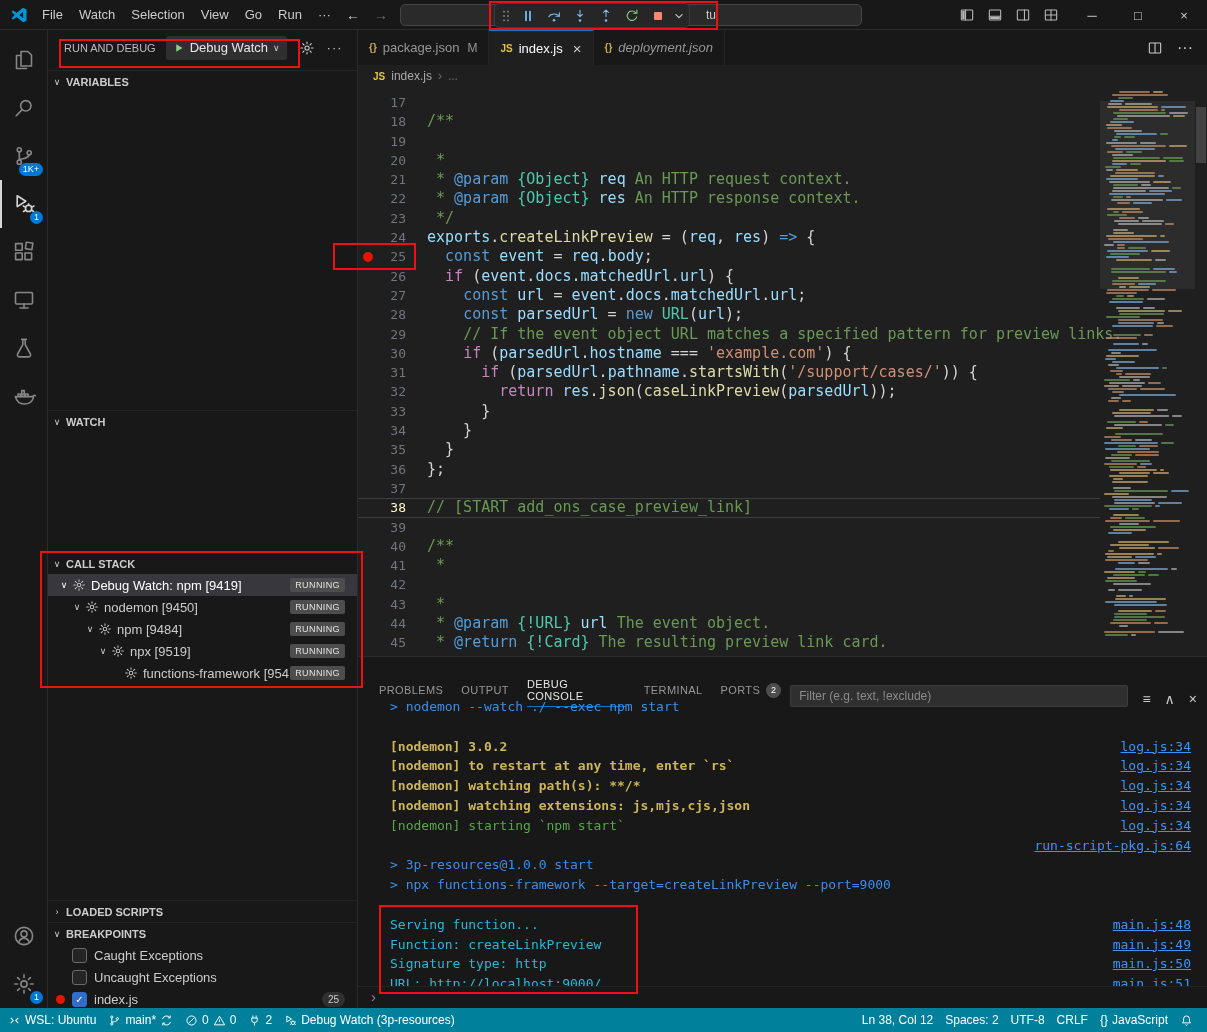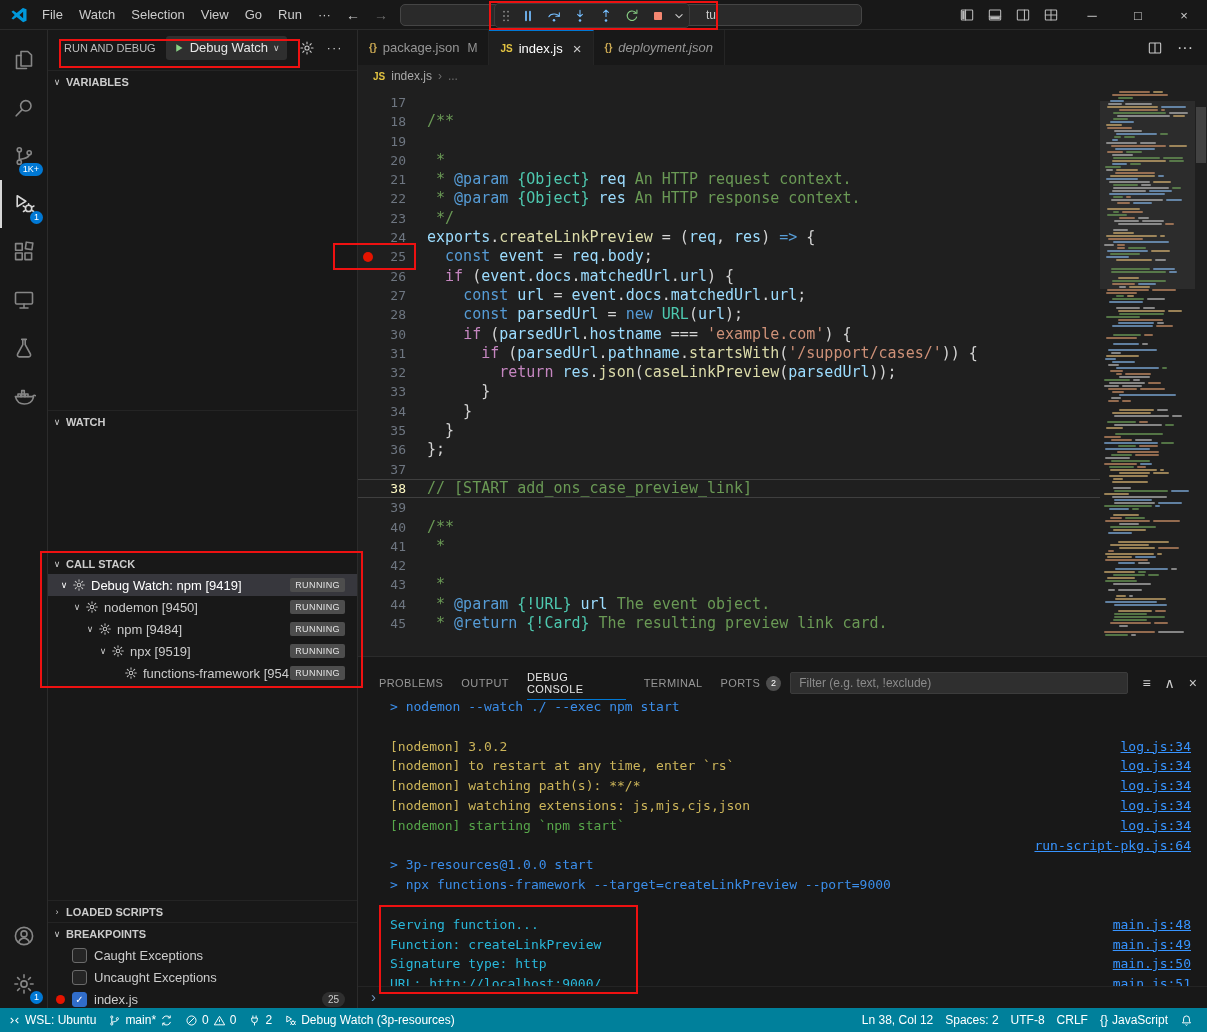--- a/index.html
+++ b/index.html
@@ -98,32 +98,32 @@
   .tk-v { color: #9cdcfe; } .tk-t { color: #4ec9b0; }
   .tk-cd { color: #569cd6; } .tk-ct { color: #4ec9b0; } .tk-cv { color: #9cdcfe; }
   .minimap { position: absolute; top: 0; right: 12px; width: 95px; bottom: 0; padding: 4px 2px 0 4px; }
   .mm-row { height: 3px; display: flex; }
   .mm-row span { height: 2px; border-radius: 1px; opacity: .7; }
   .mm-viewport { position: absolute; top: 14px; right: 12px; width: 95px; height: 188px; background: rgba(140,140,140,.12); }
   .scroll-thumb { position: absolute; right: 1px; top: 20px; width: 10px; height: 56px; background: rgba(121,121,121,.4); }
 
   
   .panel { position: absolute; left: 0; right: 0; bottom: 0; height: 352px; background: #181818; border-top: 1px solid #2b2b2b; }
-  .panel-header { position: absolute; top: 9px; left: 0; right: 0; height: 34px; display: flex; align-items: center; padding: 0 10px 0 12px; }
+  .panel-header { position: absolute; top: 16px; left: 0; right: 0; height: 34px; display: flex; align-items: flex-end; padding: 0 10px 0 12px; }
   .ptab { position: relative; padding: 0 9px; font-size: 11px; letter-spacing: .4px; color: #969696; height: 34px; display: flex; align-items: center; gap: 6px; }
   .ptab.active { color: #e7e7e7; }
   .ptab.active::after { content: ""; position: absolute; left: 9px; right: 9px; bottom: 0; height: 1px; background: var(--accent, #0078d4); }
   .ptab-badge { background: var(--running_badge_bg, #4d4d4d); color: #fff; font-size: 9px; line-height: 15px; min-width: 15px; text-align: center; border-radius: 8px; padding: 0 3px; }
   .panel-filter { margin-left: auto; width: 340px; height: 22px; background: #2f2f2f; border: 1px solid #3c3c3c; border-radius: 2px; color: #cccccc; font-size: 12px; padding: 0 8px; font-family: "Liberation Sans", sans-serif; outline: none; }
   .panel-filter::placeholder { color: #8b8b8b; }
   .panel-actions { display: flex; align-items: center; gap: 14px; margin-left: 14px; color: #cccccc; font-size: 14px; }
   .panel-content { position: absolute; top: 34px; left: 0; right: 0; bottom: 22px; padding: 6px 16px 0 32px; font-family: "DejaVu Sans Mono", monospace; font-size: 13px; overflow: hidden; }
   .con-line { display: flex; height: 19.8px; line-height: 19.8px; }
   .con-text { white-space: pre; flex: 1; color: #cccccc; }
-  .cl-cmd { color: #3b8eea; } .cl-warn { color: #ccb55a; } .cl-ok { color: #57a64a; } .cl-info { color: #29b8db; }
+  .cl-cmd { color: #3b8eea; } .cl-warn { color: #ccb55a; font-weight: bold; } .cl-ok { color: #57a64a; } .cl-info { color: #29b8db; }
   .con-link { color: #3794ff; text-decoration: underline; margin-left: 14px; }
   .panel-input { position: absolute; left: 0; right: 0; bottom: 0; height: 22px; padding-left: 13px; color: #6e96be; font-size: 15px; line-height: 20px; border-top: 1px solid #242424; }
 
   
   .statusbar { position: absolute; left: 0; right: 0; bottom: 0; height: 24px; background: var(--statusbar_bg, #00809b); color: #ffffff; display: flex; align-items: center; font-size: 12px; z-index: 6; }
   .st-item { display: flex; align-items: center; gap: 4px; padding: 0 6px; height: 100%; white-space: nowrap; }
   .st-item .icon svg { width: 13px; height: 13px; }
   .sb-left { display: flex; height: 100%; padding-left: 2px; }
   .sb-right { display: flex; height: 100%; margin-left: auto; padding-right: 8px; }
 
@@ -492,20 +492,21 @@
           <div class="code-line"><span class="gutter"><span class="bp"></span><span class="lnum">19</span></span></div>
           <div class="code-line"><span class="gutter"><span class="bp"></span><span class="lnum">20</span></span><span class="ltext"><span class="tk-c"> *</span></span></div>
           <div class="code-line"><span class="gutter"><span class="bp"></span><span class="lnum">21</span></span><span class="ltext"><span class="tk-c"> * </span><span class="tk-cd">@param</span><span class="tk-c"> </span><span class="tk-ct">{Object}</span><span class="tk-cv"> req</span><span class="tk-c"> An HTTP request context.</span></span></div>
           <div class="code-line"><span class="gutter"><span class="bp"></span><span class="lnum">22</span></span><span class="ltext"><span class="tk-c"> * </span><span class="tk-cd">@param</span><span class="tk-c"> </span><span class="tk-ct">{Object}</span><span class="tk-cv"> res</span><span class="tk-c"> An HTTP response context.</span></span></div>
           <div class="code-line"><span class="gutter"><span class="bp"></span><span class="lnum">23</span></span><span class="ltext"><span class="tk-c"> */</span></span></div>
           <div class="code-line"><span class="gutter"><span class="bp"></span><span class="lnum">24</span></span><span class="ltext"><span class="tk-v">exports</span><span class="tk-p">.</span><span class="tk-f">createLinkPreview</span><span class="tk-p"> = (</span><span class="tk-v">req</span><span class="tk-p">, </span><span class="tk-v">res</span><span class="tk-p">) </span><span class="tk-k">=&gt;</span><span class="tk-p"> {</span></span></div>
           <div class="code-line"><span class="gutter"><span class="bp on"></span><span class="lnum">25</span></span><span class="ltext"><span class="tk-p">  </span><span class="tk-k">const</span><span class="tk-p"> </span><span class="tk-v">event</span><span class="tk-p"> = </span><span class="tk-v">req</span><span class="tk-p">.</span><span class="tk-v">body</span><span class="tk-p">;</span></span></div>
           <div class="code-line"><span class="gutter"><span class="bp"></span><span class="lnum">26</span></span><span class="ltext"><span class="tk-p">  </span><span class="tk-ctl">if</span><span class="tk-p"> (</span><span class="tk-v">event</span><span class="tk-p">.</span><span class="tk-v">docs</span><span class="tk-p">.</span><span class="tk-v">matchedUrl</span><span class="tk-p">.</span><span class="tk-v">url</span><span class="tk-p">) {</span></span></div>
           <div class="code-line"><span class="gutter"><span class="bp"></span><span class="lnum">27</span></span><span class="ltext"><span class="tk-p">    </span><span class="tk-k">const</span><span class="tk-p"> </span><span class="tk-v">url</span><span class="tk-p"> = </span><span class="tk-v">event</span><span class="tk-p">.</span><span class="tk-v">docs</span><span class="tk-p">.</span><span class="tk-v">matchedUrl</span><span class="tk-p">.</span><span class="tk-v">url</span><span class="tk-p">;</span></span></div>
           <div class="code-line"><span class="gutter"><span class="bp"></span><span class="lnum">28</span></span><span class="ltext"><span class="tk-p">    </span><span class="tk-k">const</span><span class="tk-p"> </span><span class="tk-v">parsedUrl</span><span class="tk-p"> = </span><span class="tk-k">new</span><span class="tk-p"> </span><span class="tk-t">URL</span><span class="tk-p">(</span><span class="tk-v">url</span><span class="tk-p">);</span></span></div>
+          <div class="code-line"><span class="gutter"><span class="bp"></span><span class="lnum">29</span></span><span class="ltext"><span class="tk-p">    </span><span class="tk-c">// If the event object URL matches a specified pattern for preview links.</span></span></div>
           <div class="code-line"><span class="gutter"><span class="bp"></span><span class="lnum">30</span></span><span class="ltext"><span class="tk-p">    </span><span class="tk-ctl">if</span><span class="tk-p"> (</span><span class="tk-v">parsedUrl</span><span class="tk-p">.</span><span class="tk-v">hostname</span><span class="tk-p"> === </span><span class="tk-s">'example.com'</span><span class="tk-p">) {</span></span></div>
           <div class="code-line"><span class="gutter"><span class="bp"></span><span class="lnum">31</span></span><span class="ltext"><span class="tk-p">      </span><span class="tk-ctl">if</span><span class="tk-p"> (</span><span class="tk-v">parsedUrl</span><span class="tk-p">.</span><span class="tk-v">pathname</span><span class="tk-p">.</span><span class="tk-f">startsWith</span><span class="tk-p">(</span><span class="tk-s">'/support/cases/'</span><span class="tk-p">)) {</span></span></div>
           <div class="code-line"><span class="gutter"><span class="bp"></span><span class="lnum">32</span></span><span class="ltext"><span class="tk-p">        </span><span class="tk-ctl">return</span><span class="tk-p"> </span><span class="tk-v">res</span><span class="tk-p">.</span><span class="tk-f">json</span><span class="tk-p">(</span><span class="tk-f">caseLinkPreview</span><span class="tk-p">(</span><span class="tk-v">parsedUrl</span><span class="tk-p">));</span></span></div>
           <div class="code-line"><span class="gutter"><span class="bp"></span><span class="lnum">33</span></span><span class="ltext"><span class="tk-p">      }</span></span></div>
           <div class="code-line"><span class="gutter"><span class="bp"></span><span class="lnum">34</span></span><span class="ltext"><span class="tk-p">    }</span></span></div>
           <div class="code-line"><span class="gutter"><span class="bp"></span><span class="lnum">35</span></span><span class="ltext"><span class="tk-p">  }</span></span></div>
           <div class="code-line"><span class="gutter"><span class="bp"></span><span class="lnum">36</span></span><span class="ltext"><span class="tk-p">};</span></span></div>
           <div class="code-line"><span class="gutter"><span class="bp"></span><span class="lnum">37</span></span><span class="ltext"></span></div>
           <div class="code-line current"><span class="gutter"><span class="bp"></span><span class="lnum">38</span></span><span class="ltext"><span class="tk-c">// [START add_ons_case_preview_link]</span></span></div>
           <div class="code-line"><span class="gutter"><span class="bp"></span><span class="lnum">39</span></span><span class="ltext"></span></div>

